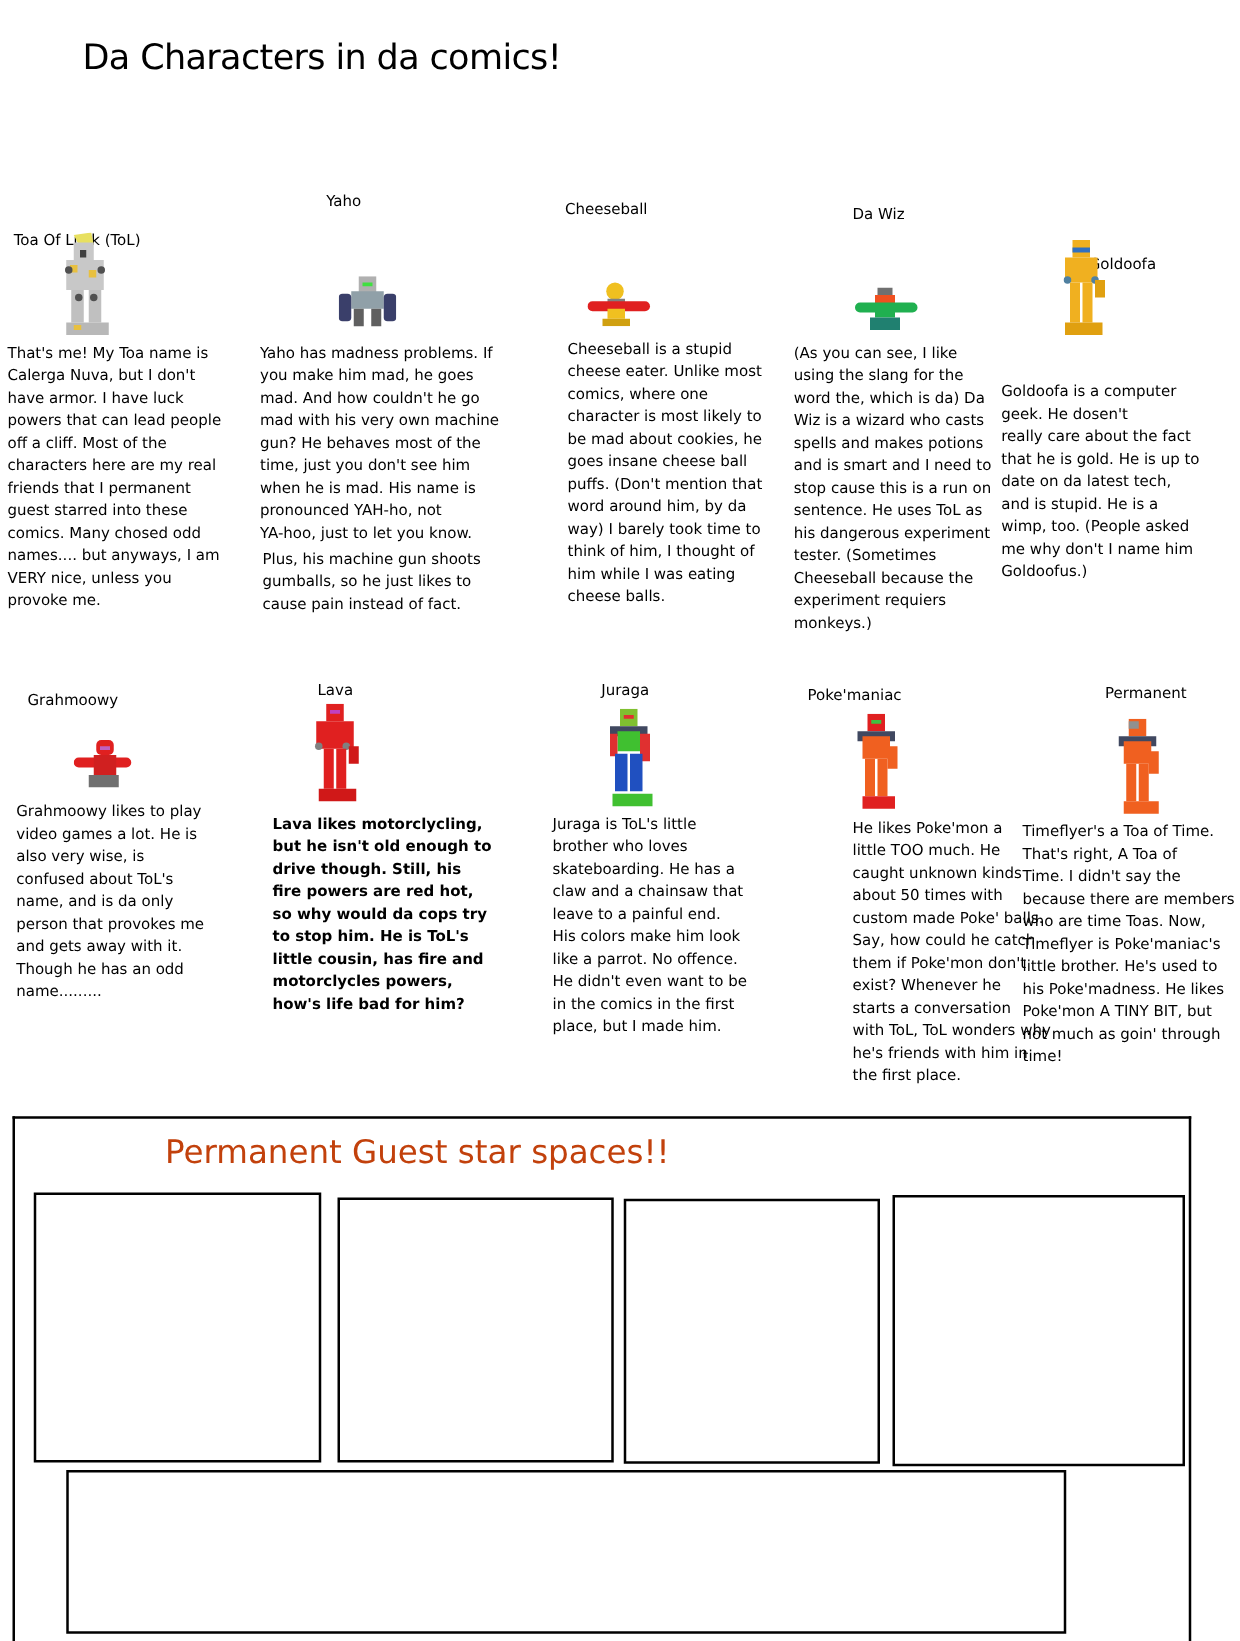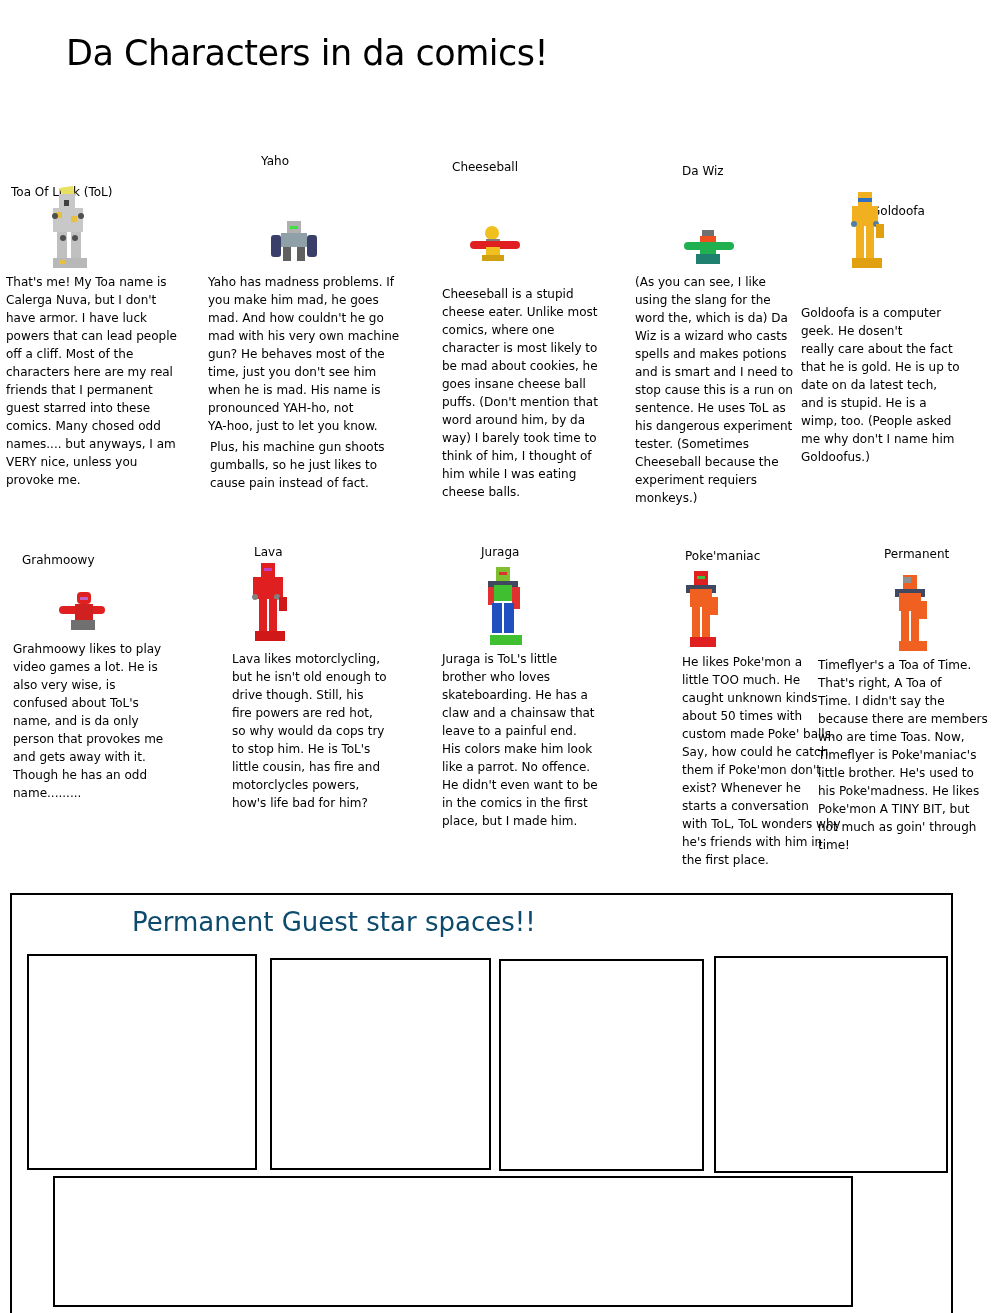--- a/index.html
+++ b/index.html
@@ -1,25 +1,25 @@
 <!DOCTYPE html>
 <html><head>
 <meta charset="utf-8">
 <style>
   html, body { margin: 0; padding: 0; background: #ffffff; }
   body { width: 992px; height: 1313px; position: relative; overflow: hidden;
          font-family: "DejaVu Sans", sans-serif; color: #000; }
-  .title { position: absolute; left: 66px; top: 10px; font-size: 35px; font-weight: normal;
+  .title { position: absolute; left: 66px; top: 10px; font-size: 28px; font-weight: normal;
            font-family: "DejaVu Sans", sans-serif; letter-spacing: -0.5px; white-space: nowrap; }
   .name { position: absolute; font-size: 12px; white-space: nowrap; }
   .desc { position: absolute; font-size: 12px; line-height: 18px; white-space: pre-line; }
   .sprite { position: absolute; }
   .frame { position: absolute; left: 10px; top: 893px; width: 943px; height: 430px;
            border: 2px solid #000; border-bottom: none; box-sizing: border-box; }
-  .guest-title { position: absolute; left: 132px; top: 907px; font-size: 26px; color: #0c4a6e;
+  .guest-title { position: absolute; left: 132px; top: 907px; font-size: 26px; color: #c2410c;
                  white-space: nowrap; font-family: "DejaVu Sans", sans-serif; }
   .slot { position: absolute; border: 2px solid #000; box-sizing: border-box; background: #fff; }
 </style>
 </head>
 <body>
 
 <h1 class="title">Da Characters in da comics!</h1>
 
 <div>
   <div class="name" style="left:11px;top:149px;margin-top:36px;">Toa Of Luck (ToL)</div>
@@ -80,21 +80,21 @@
 
 <div>
   <div class="name" style="left:452px;top:160px;">Cheeseball</div>
   <svg class="sprite" style="left:470px;top:225px;" width="52" height="36">
     <circle cx="22" cy="8" r="7" fill="#f0c020"></circle>
     <rect x="16" y="14" width="14" height="8" fill="#808080"></rect>
     <rect x="0" y="16" width="50" height="8" rx="4" fill="#e02020"></rect>
     <rect x="16" y="22" width="14" height="8" fill="#f0c020"></rect>
     <rect x="12" y="30" width="22" height="6" fill="#d0a010"></rect>
   </svg>
-  <div class="desc" style="left:442px;top:270px;margin-top:15px;">Cheeseball is a stupid
+  <div class="desc" style="left:454px;top:270px;">Cheeseball is a stupid
 cheese eater. Unlike most
 comics, where one
 character is most likely to
 be mad about cookies, he
 goes insane cheese ball
 puffs. (Don't mention that
 word around him, by da
 way) I barely took time to
 think of him, I thought of
 him while I was eating
@@ -175,21 +175,21 @@
     <rect x="10" y="0" width="14" height="14" fill="#e02020"></rect>
     <rect x="13" y="5" width="8" height="3" fill="#c040c0"></rect>
     <rect x="2" y="14" width="30" height="22" fill="#e02020"></rect>
     <circle cx="4" cy="34" r="3" fill="#808080"></circle>
       <circle cx="26" cy="34" r="3" fill="#808080"></circle>
     <rect x="28" y="34" width="8" height="14" fill="#d01818"></rect>
     <rect x="8" y="36" width="8" height="32" fill="#e02020"></rect>
     <rect x="18" y="36" width="8" height="32" fill="#e02020"></rect>
     <rect x="4" y="68" width="30" height="10" fill="#d01818"></rect>
   </svg>
-  <div class="desc" style="left:232px;top:650px;">Lava likes motorclycling,
+  <div class="desc" style="left:218px;top:650px;font-weight:bold;">Lava likes motorclycling,
 but he isn't old enough to
 drive though. Still, his
 fire powers are red hot,
 so why would da cops try
 to stop him. He is ToL's
 little cousin, has fire and
 motorclycles powers,
 how's life bad for him?</div>
 </div>
 
@@ -212,21 +212,21 @@
 claw and a chainsaw that
 leave to a painful end.
 His colors make him look
 like a parrot. No offence.
 He didn't even want to be
  in the comics in the first
 place, but I made him.</div>
 </div>
 
 <div>
-  <div class="name" style="left:685px;top:549px;">Poke'maniac</div>
+  <div class="name" style="left:646px;top:549px;">Poke'maniac</div>
   <svg class="sprite" style="left:684px;top:571px;" width="40" height="80">
     <rect x="10" y="0" width="14" height="14" fill="#e02020"></rect>
     <rect x="13" y="5" width="8" height="3" fill="#40c040"></rect>
     <rect x="2" y="14" width="30" height="8" fill="#404860"></rect>
     <rect x="6" y="18" width="22" height="18" fill="#f06020"></rect>
     <rect x="26" y="26" width="8" height="18" fill="#f06020"></rect>
     <rect x="8" y="36" width="8" height="30" fill="#f06020"></rect>
     <rect x="18" y="36" width="8" height="30" fill="#f06020"></rect>
     <rect x="6" y="66" width="26" height="10" fill="#e02020"></rect>
   </svg>

